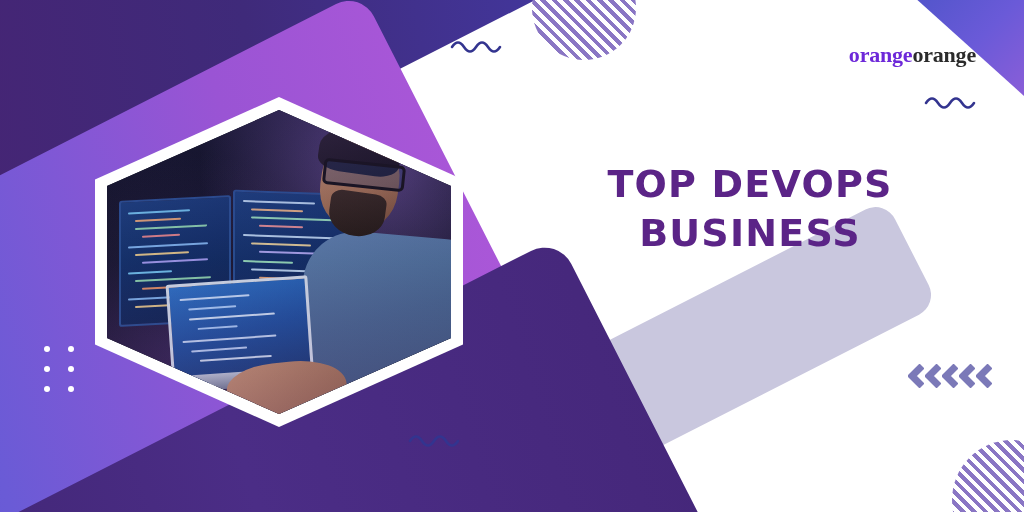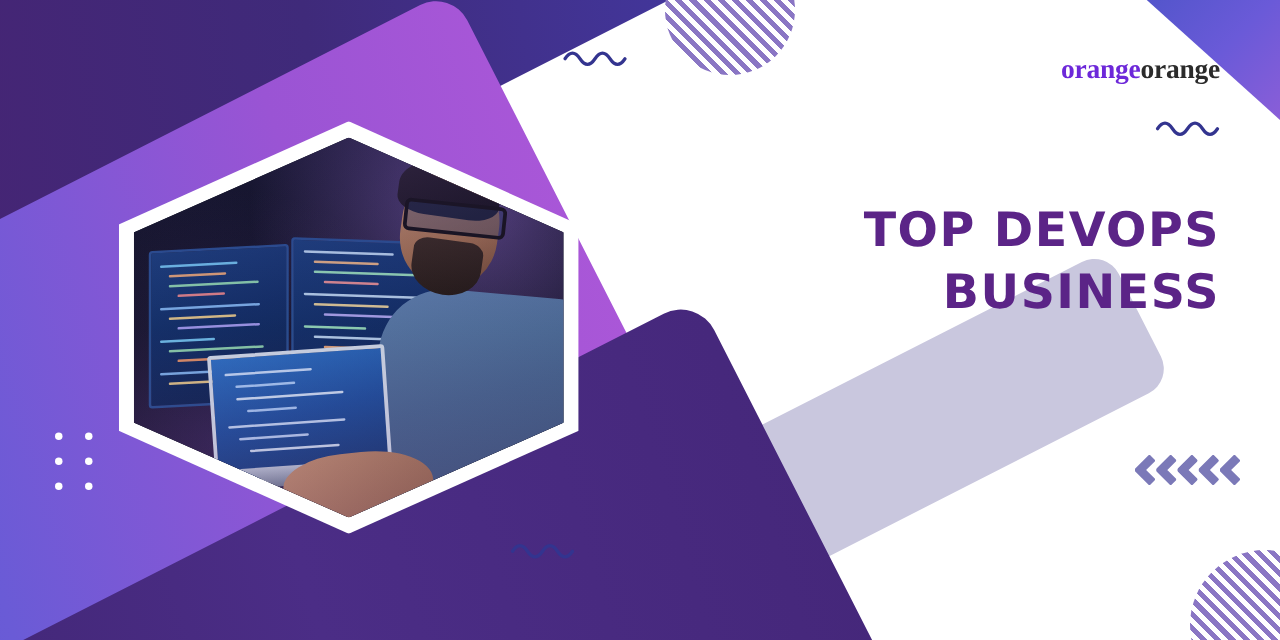--- a/index.html
+++ b/index.html
@@ -247,21 +247,21 @@
     font-family: "Liberation Serif", serif;
   }
   .logo .lg-orange { color: #6d28d9; margin-left: 48px; }
   .logo .lg-mantra { color: #2b2b2b; }
 
   
   .headline {
     right: 48px;
     top: 160px;
     width: 452px;
-    text-align: right;
+    text-align: center;
     color: #5b2487;
     font-size: 38px;
     line-height: 1.28;
     font-weight: bold;
     letter-spacing: 1.2px;
     text-transform: uppercase;
     font-family: "DejaVu Sans", sans-serif;
   }
 </style>
 </head>

